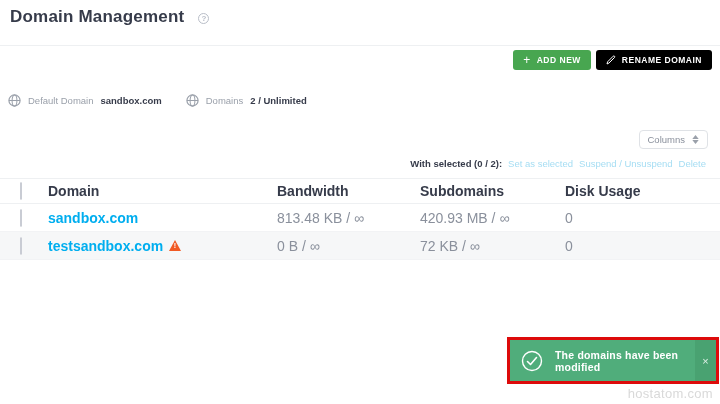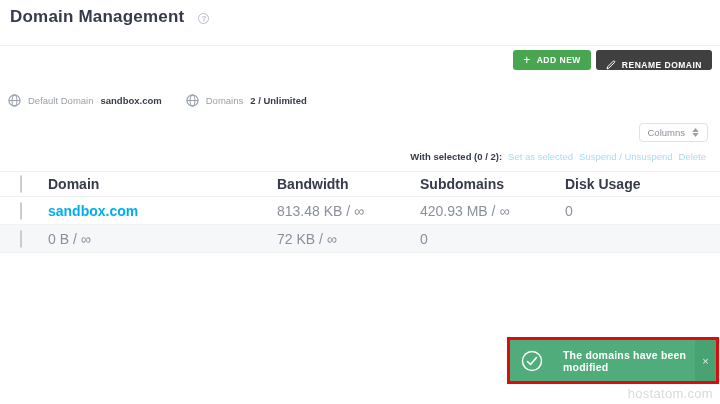--- a/index.html
+++ b/index.html
@@ -34,36 +34,36 @@
   }
   .btn {
     display: inline-flex; align-items: center; gap: 6px;
     height: 20px; padding: 0 10px;
     border: none; border-radius: 3px;
     color: #fff; font-size: 8.5px; font-weight: 700; letter-spacing: 0.5px;
     font-family: "Liberation Sans", sans-serif;
     cursor: pointer;
   }
   .btn-green { background: #48a650; }
-  .btn-cyan  { background: #404040; align-items: flex-end; }
+  .btn-cyan  { background: #000000; }
   .btn .plus-glyph { font-size: 12px; font-weight: 400; line-height: 1; }
 
   
   .summary-row {
     display: flex; align-items: center; gap: 7px;
     padding: 0 5px 0 8px; margin-top: 24px;
     font-size: 9.5px;
   }
   .summary-label { color: #9aa0aa; }
   .summary-value { font-weight: 700; color: #363b4a; }
   .summary-gap { width: 10px; }
   .globe-icon { width: 13px; height: 13px; display: inline-flex; }
 
   
-  .columns-row { display: flex; justify-content: flex-end; padding-right: 12px; margin-top: 16px; padding-left: 47px; }
+  .columns-row { display: flex; justify-content: flex-end; padding-right: 12px; margin-top: 23px; padding-left: 47px; }
   .columns-btn {
     display: inline-flex; align-items: center; gap: 7px;
     height: 19px; padding: 0 8px;
     background: #fff; border: 1px solid #dfe2e6; border-radius: 4px;
     font-size: 9.5px; color: #8a909c; cursor: pointer;
     font-family: "Liberation Sans", sans-serif;
   }
   .updown-icon { display: inline-flex; flex-direction: column; gap: 1px; }
 
   
@@ -108,21 +108,21 @@
     position: absolute; left: 507px; top: 337px; width: 212px; height: 47px;
     border: 3px solid #dd0b0b;
   }
   .toast {
     width: 100%; height: 100%; background: #50ad7b;
     display: flex; align-items: center;
     padding-left: 11px;
     position: relative;
   }
   .toast-check { width: 22px; height: 22px; flex: 0 0 auto; display: inline-flex; }
-  .toast-message { color: #fff; font-size: 10.5px; font-weight: 700; margin-left: 20px; letter-spacing: 0.2px; }
+  .toast-message { color: #fff; font-size: 10.5px; font-weight: 700; margin-left: 12px; letter-spacing: 0.2px; }
   .toast-close {
     position: absolute; right: 0; top: 0; width: 21px; height: 100%;
     background: #49a271; color: #dff0e7; font-size: 11px;
     display: flex; align-items: center; justify-content: center; cursor: pointer;
   }
 
   .watermark {
     position: absolute; right: 7px; top: 386px;
     color: #d9d9d9; font-size: 13px; letter-spacing: 0.3px;
   }
@@ -209,20 +209,24 @@
       <div class="domain-cell">
         <a class="domain-link">sandbox.com</a>
       </div>
       <div>813.48 KB / ∞</div>
       <div>420.93 MB / ∞</div>
       <div>0</div>
     </div>
 
     <div class="t-row t-body-row striped">
       <div class="cell-check"><span class="checkbox"></span></div>
+      <div class="domain-cell">
+        <a class="domain-link">testsandbox.com</a>
+        <span class="warning-icon"></span>
+      </div>
       <div>0 B / ∞</div>
       <div>72 KB / ∞</div>
       <div>0</div>
     </div>
   </div>
 
   <div class="toast-annotation">
     <div class="toast">
       <span class="toast-check">
         <svg width="22" height="22" viewBox="0 0 22 22">

